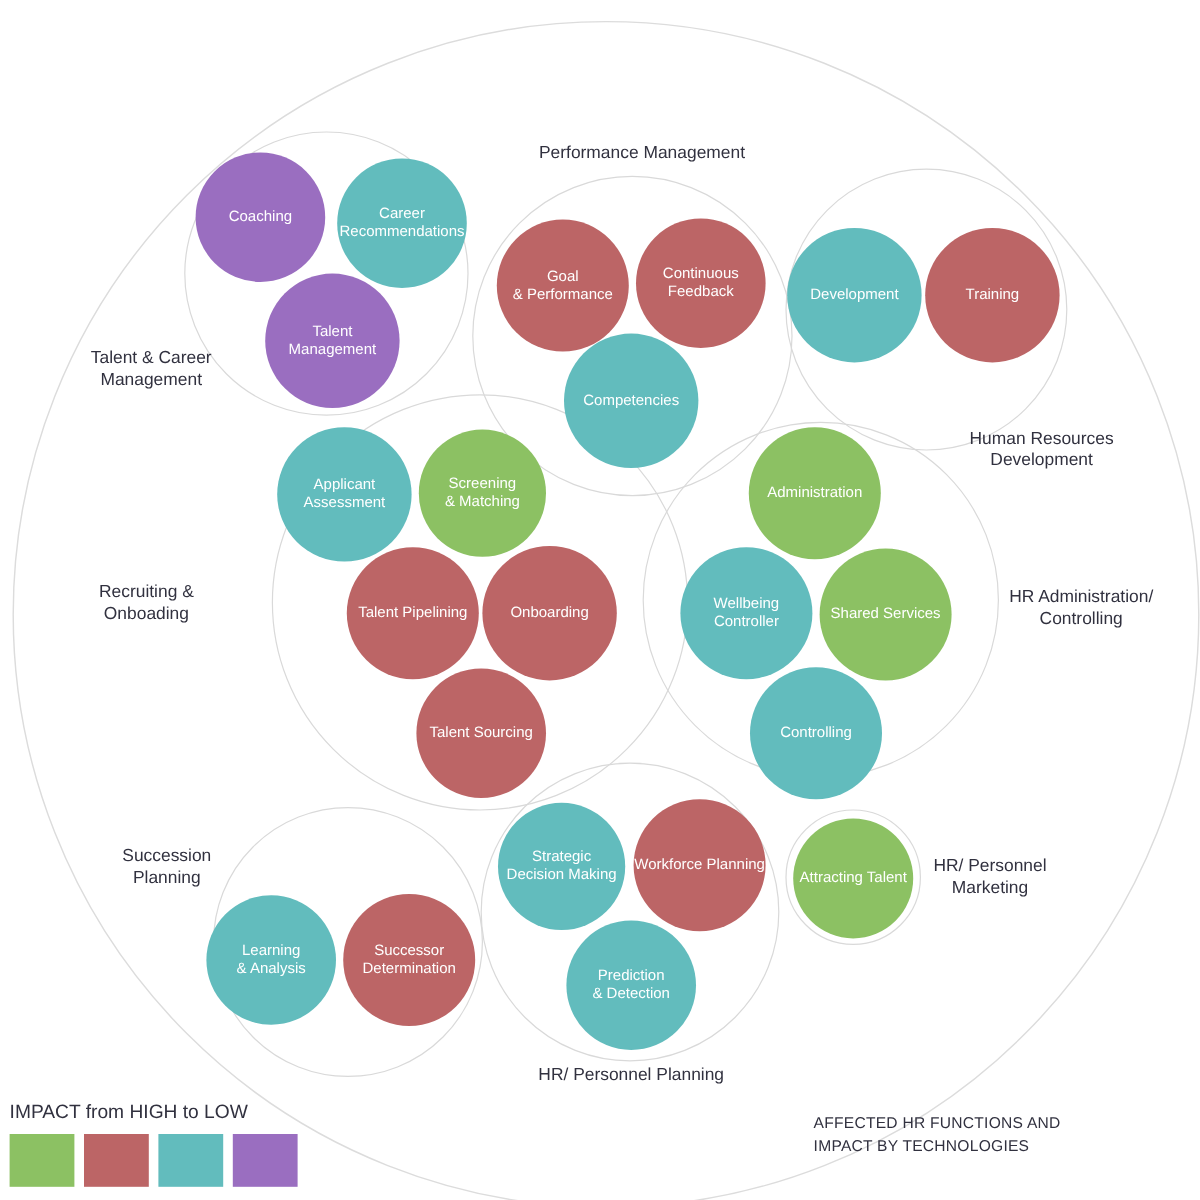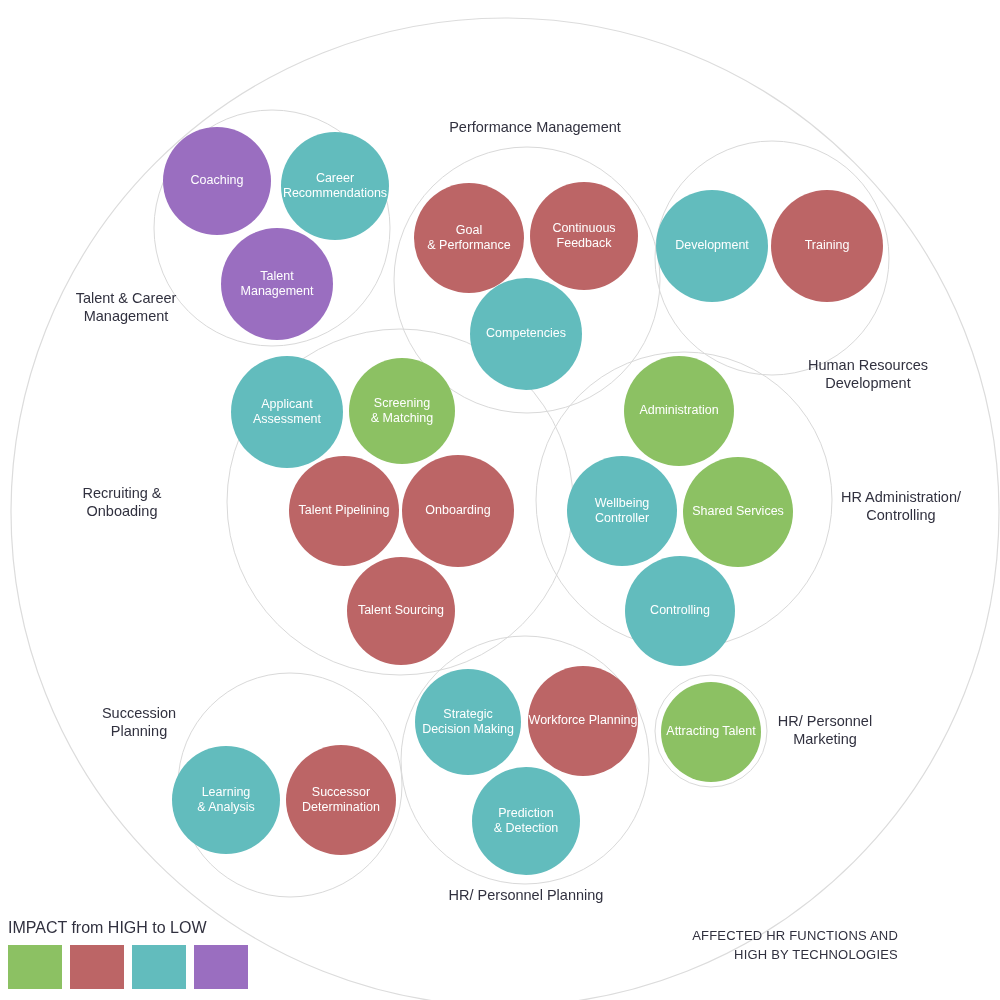--- a/index.html
+++ b/index.html
@@ -68,21 +68,21 @@
     gap: 8px;
   }
   .swatch {
     width: 54px;
     height: 44px;
   }
   .caption {
     position: absolute;
     font-size: 13px;
     color: #31313f;
-    text-align: right;
+    text-align: left;
     line-height: 1.45;
     letter-spacing: 0.2px;
     white-space: pre-line;
   }
 </style>
 </head>
 <body>
 
 <div id="stage">
 
@@ -240,15 +240,15 @@
   </svg>
 
   <div class="legend-title" id="legend-title" style="left: 8px; top: 919px;">IMPACT from HIGH to LOW</div>
   <div class="legend-swatches" id="legend-swatches" style="left: 8px; top: 945px;">
       <div class="swatch" style="background: rgb(140, 193, 99);"></div>
       <div class="swatch" style="background: rgb(188, 101, 102);"></div>
       <div class="swatch" style="background: rgb(98, 188, 189);"></div>
       <div class="swatch" style="background: rgb(154, 110, 192);"></div>
     </div>
 
-  <div class="caption" id="caption" style="left: 678px; top: 927px; width: 220px;"><div>AFFECTED HR FUNCTIONS AND</div><div>HIGH BY TECHNOLOGIES</div></div>
+  <div class="caption" id="caption" style="left: 678px; top: 927px; width: 220px;"><div>AFFECTED HR FUNCTIONS AND</div><div>IMPACT BY TECHNOLOGIES</div></div>
 
 </div>
 
 </body></html>

